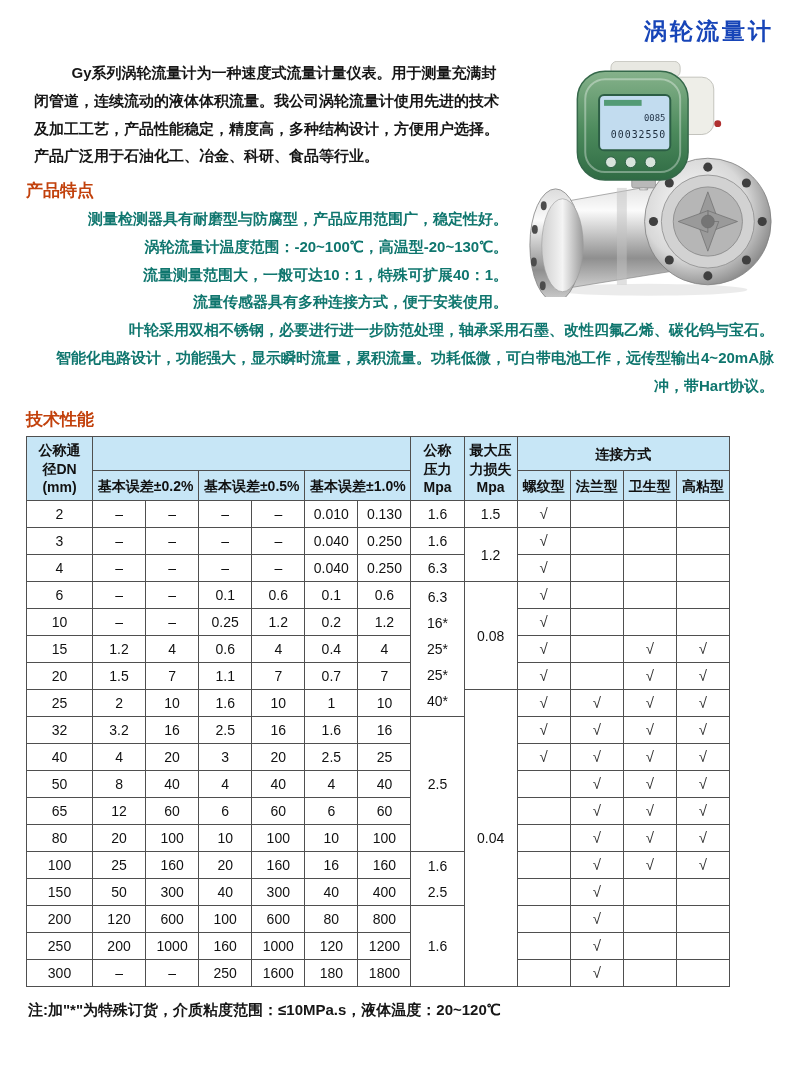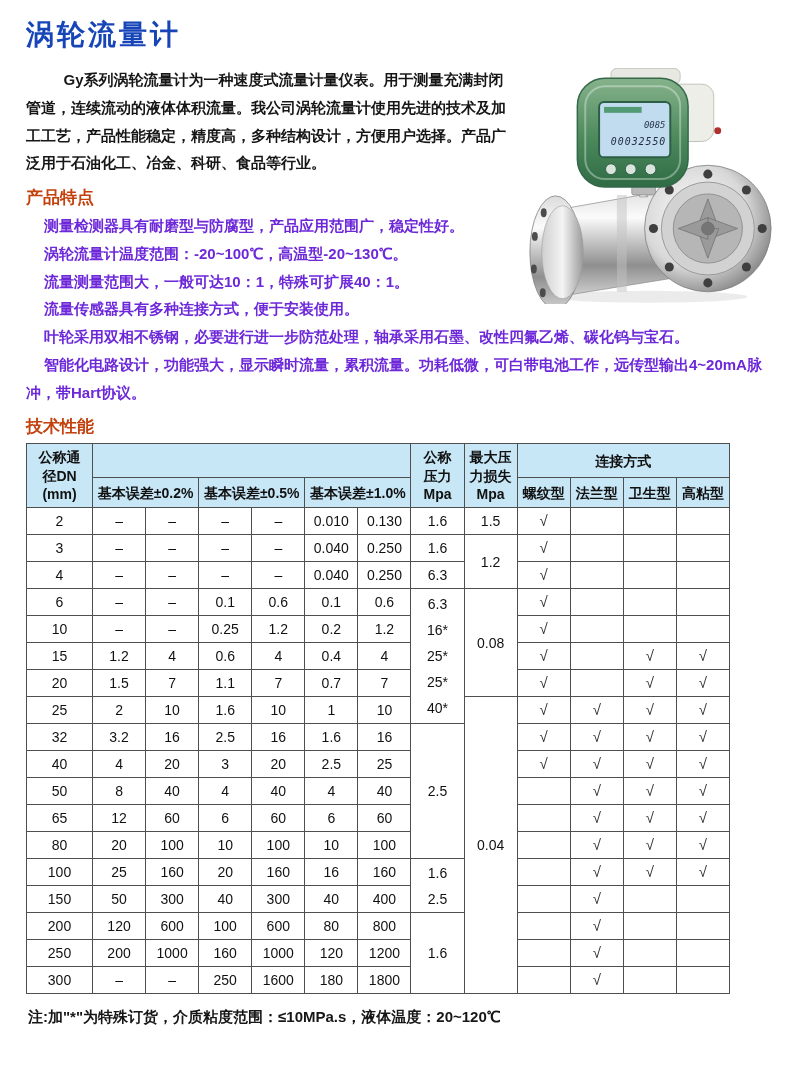--- a/index.html
+++ b/index.html
@@ -2,36 +2,36 @@
 <html><head>
 <meta charset="utf-8">
 <style>
   html,body{margin:0;padding:0;background:#ffffff;}
   .page{
     position:relative;width:800px;height:1066px;background:#ffffff;
     font-family:"Liberation Sans",sans-serif;color:#141414;
     padding:0 26px;box-sizing:border-box;overflow:hidden;
   }
   .doc-title{
-    text-align:left;color:#1745b8;font-size:28px;font-weight:700;
+    text-align:right;color:#1745b8;font-size:23px;font-weight:700;
     letter-spacing:3px;margin:16px 0 12px 0;
   }
   .product-photo{
-    float:right;width:262px;height:236px;margin:2px -8px 6px 12px;font-style:italic;
+    float:right;width:262px;height:236px;margin:2px -8px 6px 12px;
   }
   .intro{
     font-size:15px;font-weight:700;line-height:1.85;color:#161616;
-    text-indent:2.5em;margin:0;
+    text-indent:2.5em;margin:8px;
   }
   .section-title{
     color:#c2410c;font-size:17px;font-weight:700;margin:9px 0 3px 0;
   }
   .feature{
-    font-size:15px;font-weight:700;line-height:1.85;color:#6d28d9;
-    text-indent:1.2em;margin:0;
+    font-size:15px;font-weight:700;line-height:1.85;color:#0f766e;
+    text-indent:1.2em;margin:0;text-align:right;
   }
   .clear-img{clear:right;}
   .spec{
     border-collapse:collapse;width:704px;table-layout:fixed;
     font-size:14px;color:#111;margin-top:5px;
   }
   .spec th,.spec td{
     border:1px solid #4f4f4f;text-align:center;vertical-align:middle;
     padding:0;overflow:hidden;
   }

